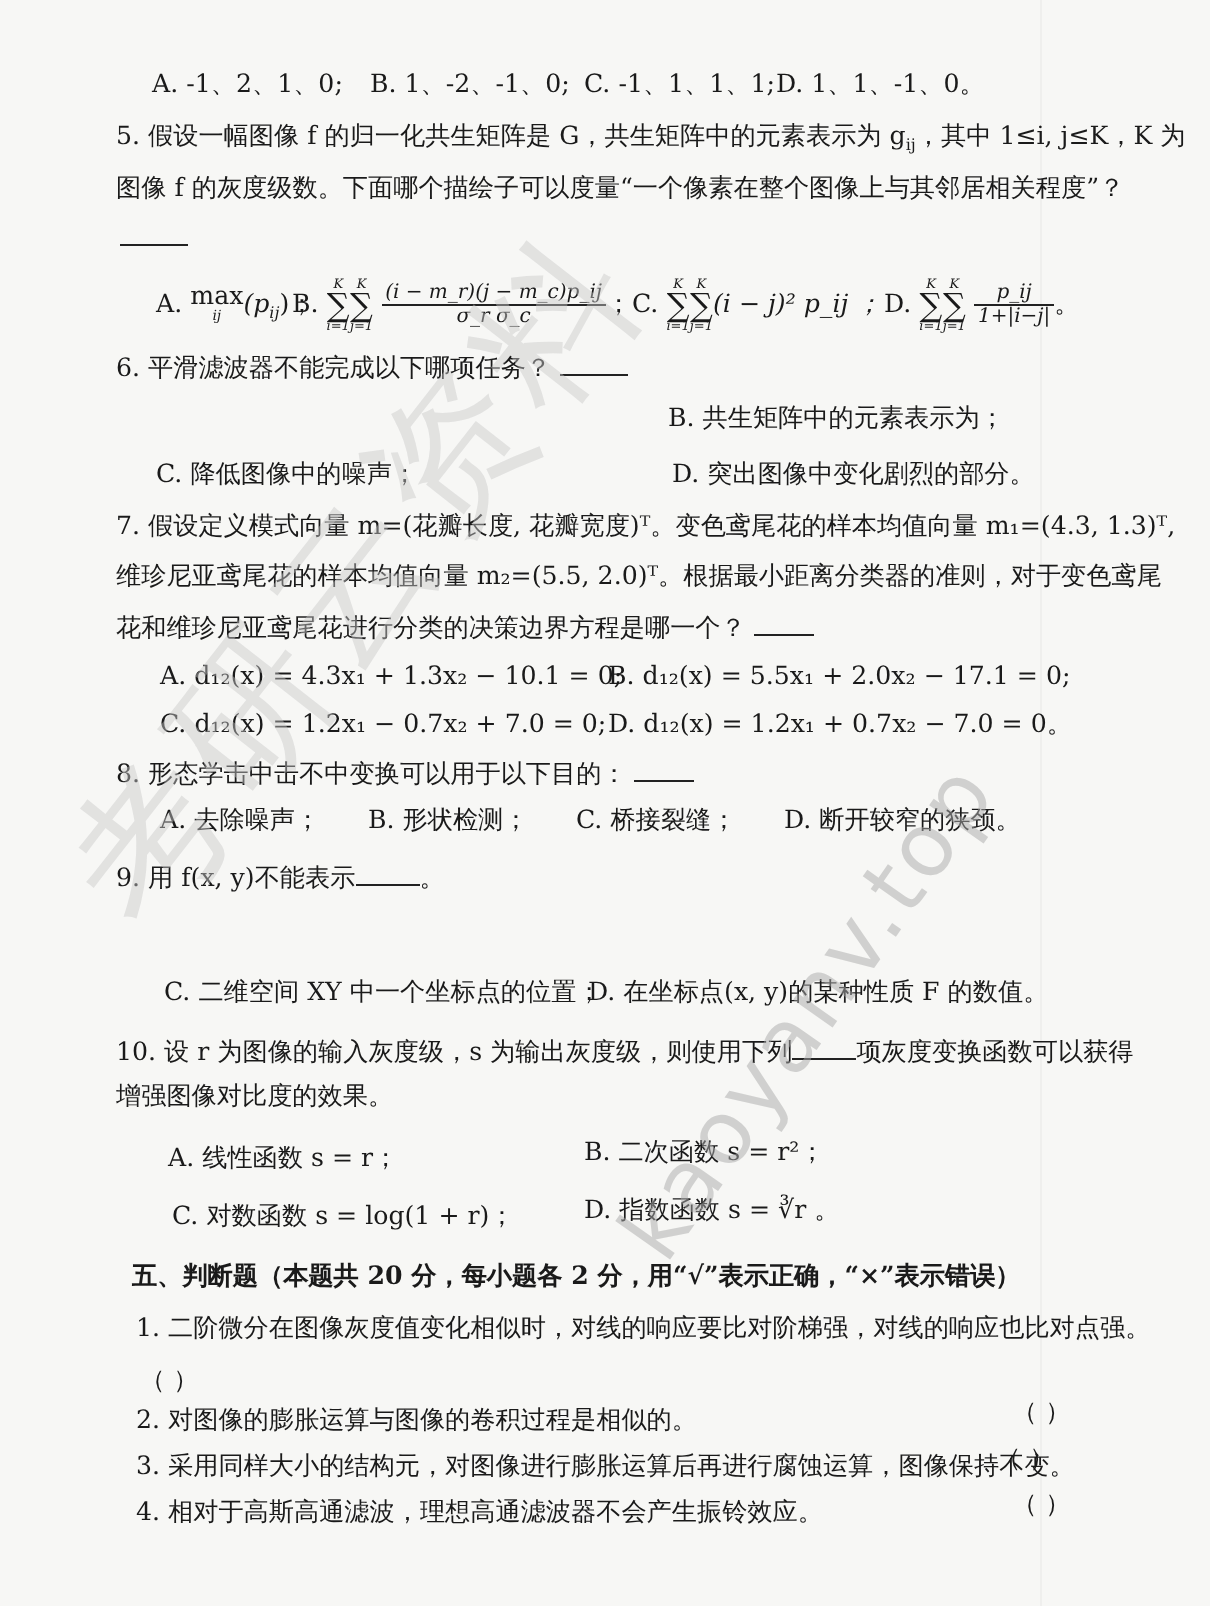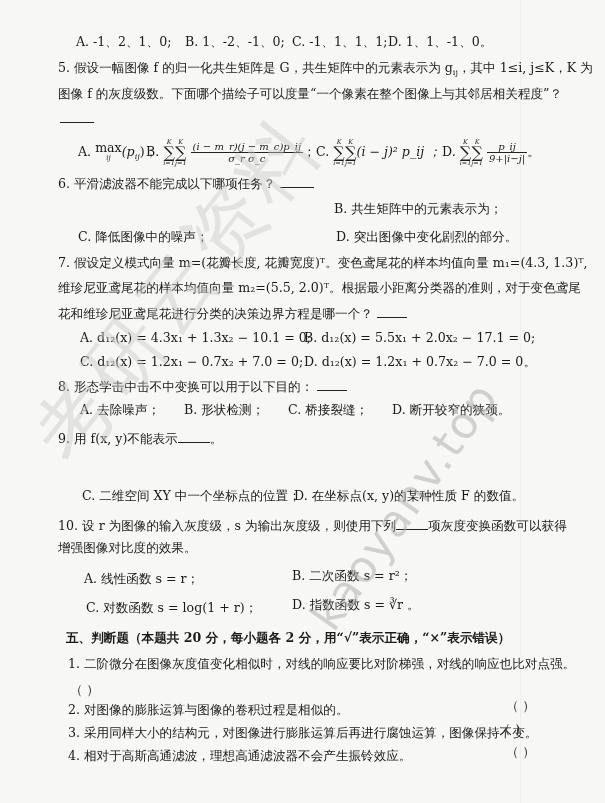--- a/index.html
+++ b/index.html
@@ -65,21 +65,21 @@
   </div>
 
   <div class="opt" style="left:316px; top:138px; line-height:28px;">
     <span>C.</span>
     <span class="sum"><span class="lim">K</span>∑<span class="lim">i=1</span></span><span class="sum"><span class="lim">K</span>∑<span class="lim">j=1</span></span><span class="math">(i − j)² p_ij ；</span>
   </div>
 
   <div class="opt" style="left:442px; top:138px; line-height:28px;">
     <span>D.</span>
     <span class="sum"><span class="lim">K</span>∑<span class="lim">i=1</span></span><span class="sum"><span class="lim">K</span>∑<span class="lim">j=1</span></span>
-    <span class="frac math"><span class="num">p_ij</span><span class="den">9+|i−j|</span></span><span>。</span>
+    <span class="frac math"><span class="num">p_ij</span><span class="den">1+|i−j|</span></span><span>。</span>
   </div>
 
   <div class="line" style="left:58px; top:175px;">
     <span>6. 平滑滤波器不能完成以下哪项任务？</span>
     <span class="blank" style="width:34px;"></span>
   </div>
   <div class="opt" style="left:334px; top:201px;">B. 共生矩阵中的元素表示为；</div>
   <div class="opt" style="left:78px; top:229px;">C. 降低图像中的噪声；</div>
   <div class="opt" style="left:336px; top:229px;">D. 突出图像中变化剧烈的部分。</div>
 

